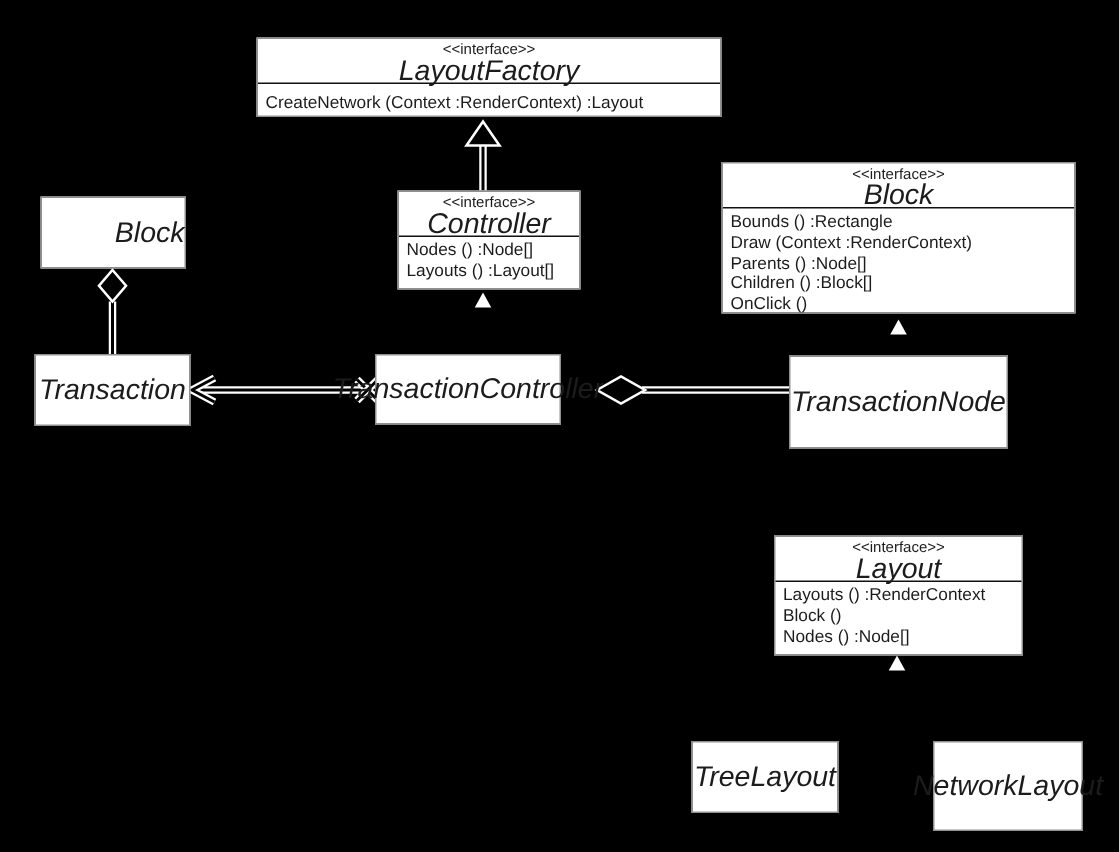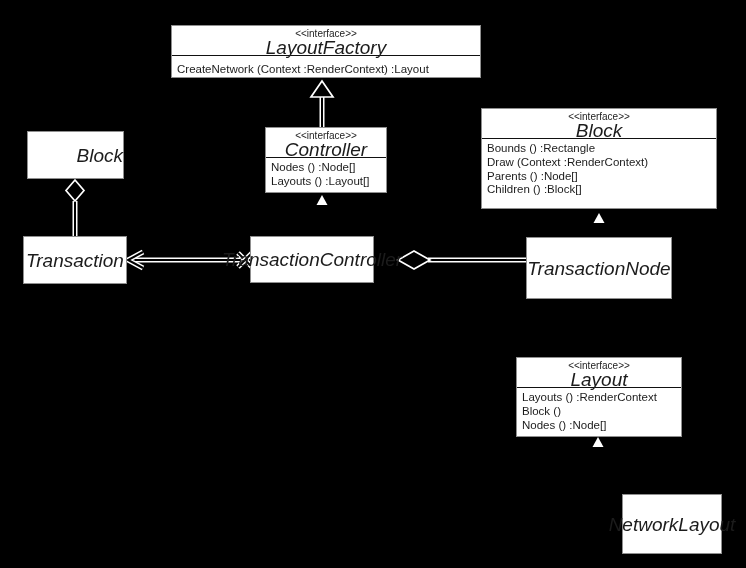--- a/index.html
+++ b/index.html
@@ -115,20 +115,21 @@
   <div class="uml-box" style="left:481px;top:108px;width:236px;height:101px;">
     <div class="head">
       <div class="stereo">&lt;&lt;interface&gt;&gt;</div>
       <div class="title">Block</div>
     </div>
     <div class="body">
       <div class="method">Bounds () :Rectangle</div>
       <div class="method">Draw (Context :RenderContext)</div>
       <div class="method">Parents () :Node[]</div>
       <div class="method">Children () :Block[]</div>
+      <div class="method">OnClick ()</div>
     </div>
   </div>
 
   <div class="uml-box simple" style="left:27px;top:131px;width:97px;height:48px;justify-content:flex-end;">
     <span class="title">Block</span>
   </div>
 
   <div class="uml-box simple" style="left:23px;top:236px;width:104px;height:48px;text-align:right;">
     <span class="title">Transaction</span>
   </div>
@@ -146,18 +147,21 @@
       <div class="stereo">&lt;&lt;interface&gt;&gt;</div>
       <div class="title">Layout</div>
     </div>
     <div class="body">
       <div class="method">Layouts () :RenderContext</div>
       <div class="method">Block ()</div>
       <div class="method">Nodes () :Node[]</div>
     </div>
   </div>
 
+  <div class="uml-box simple" style="left:461px;top:494px;width:98px;height:48px;">
+    <span class="title">TreeLayout</span>
+  </div>
 
   <div class="uml-box simple" style="left:622px;top:494px;width:100px;height:60px;">
     <span class="title">NetworkLayout</span>
   </div>
 
 </div>
 
 </body></html>

